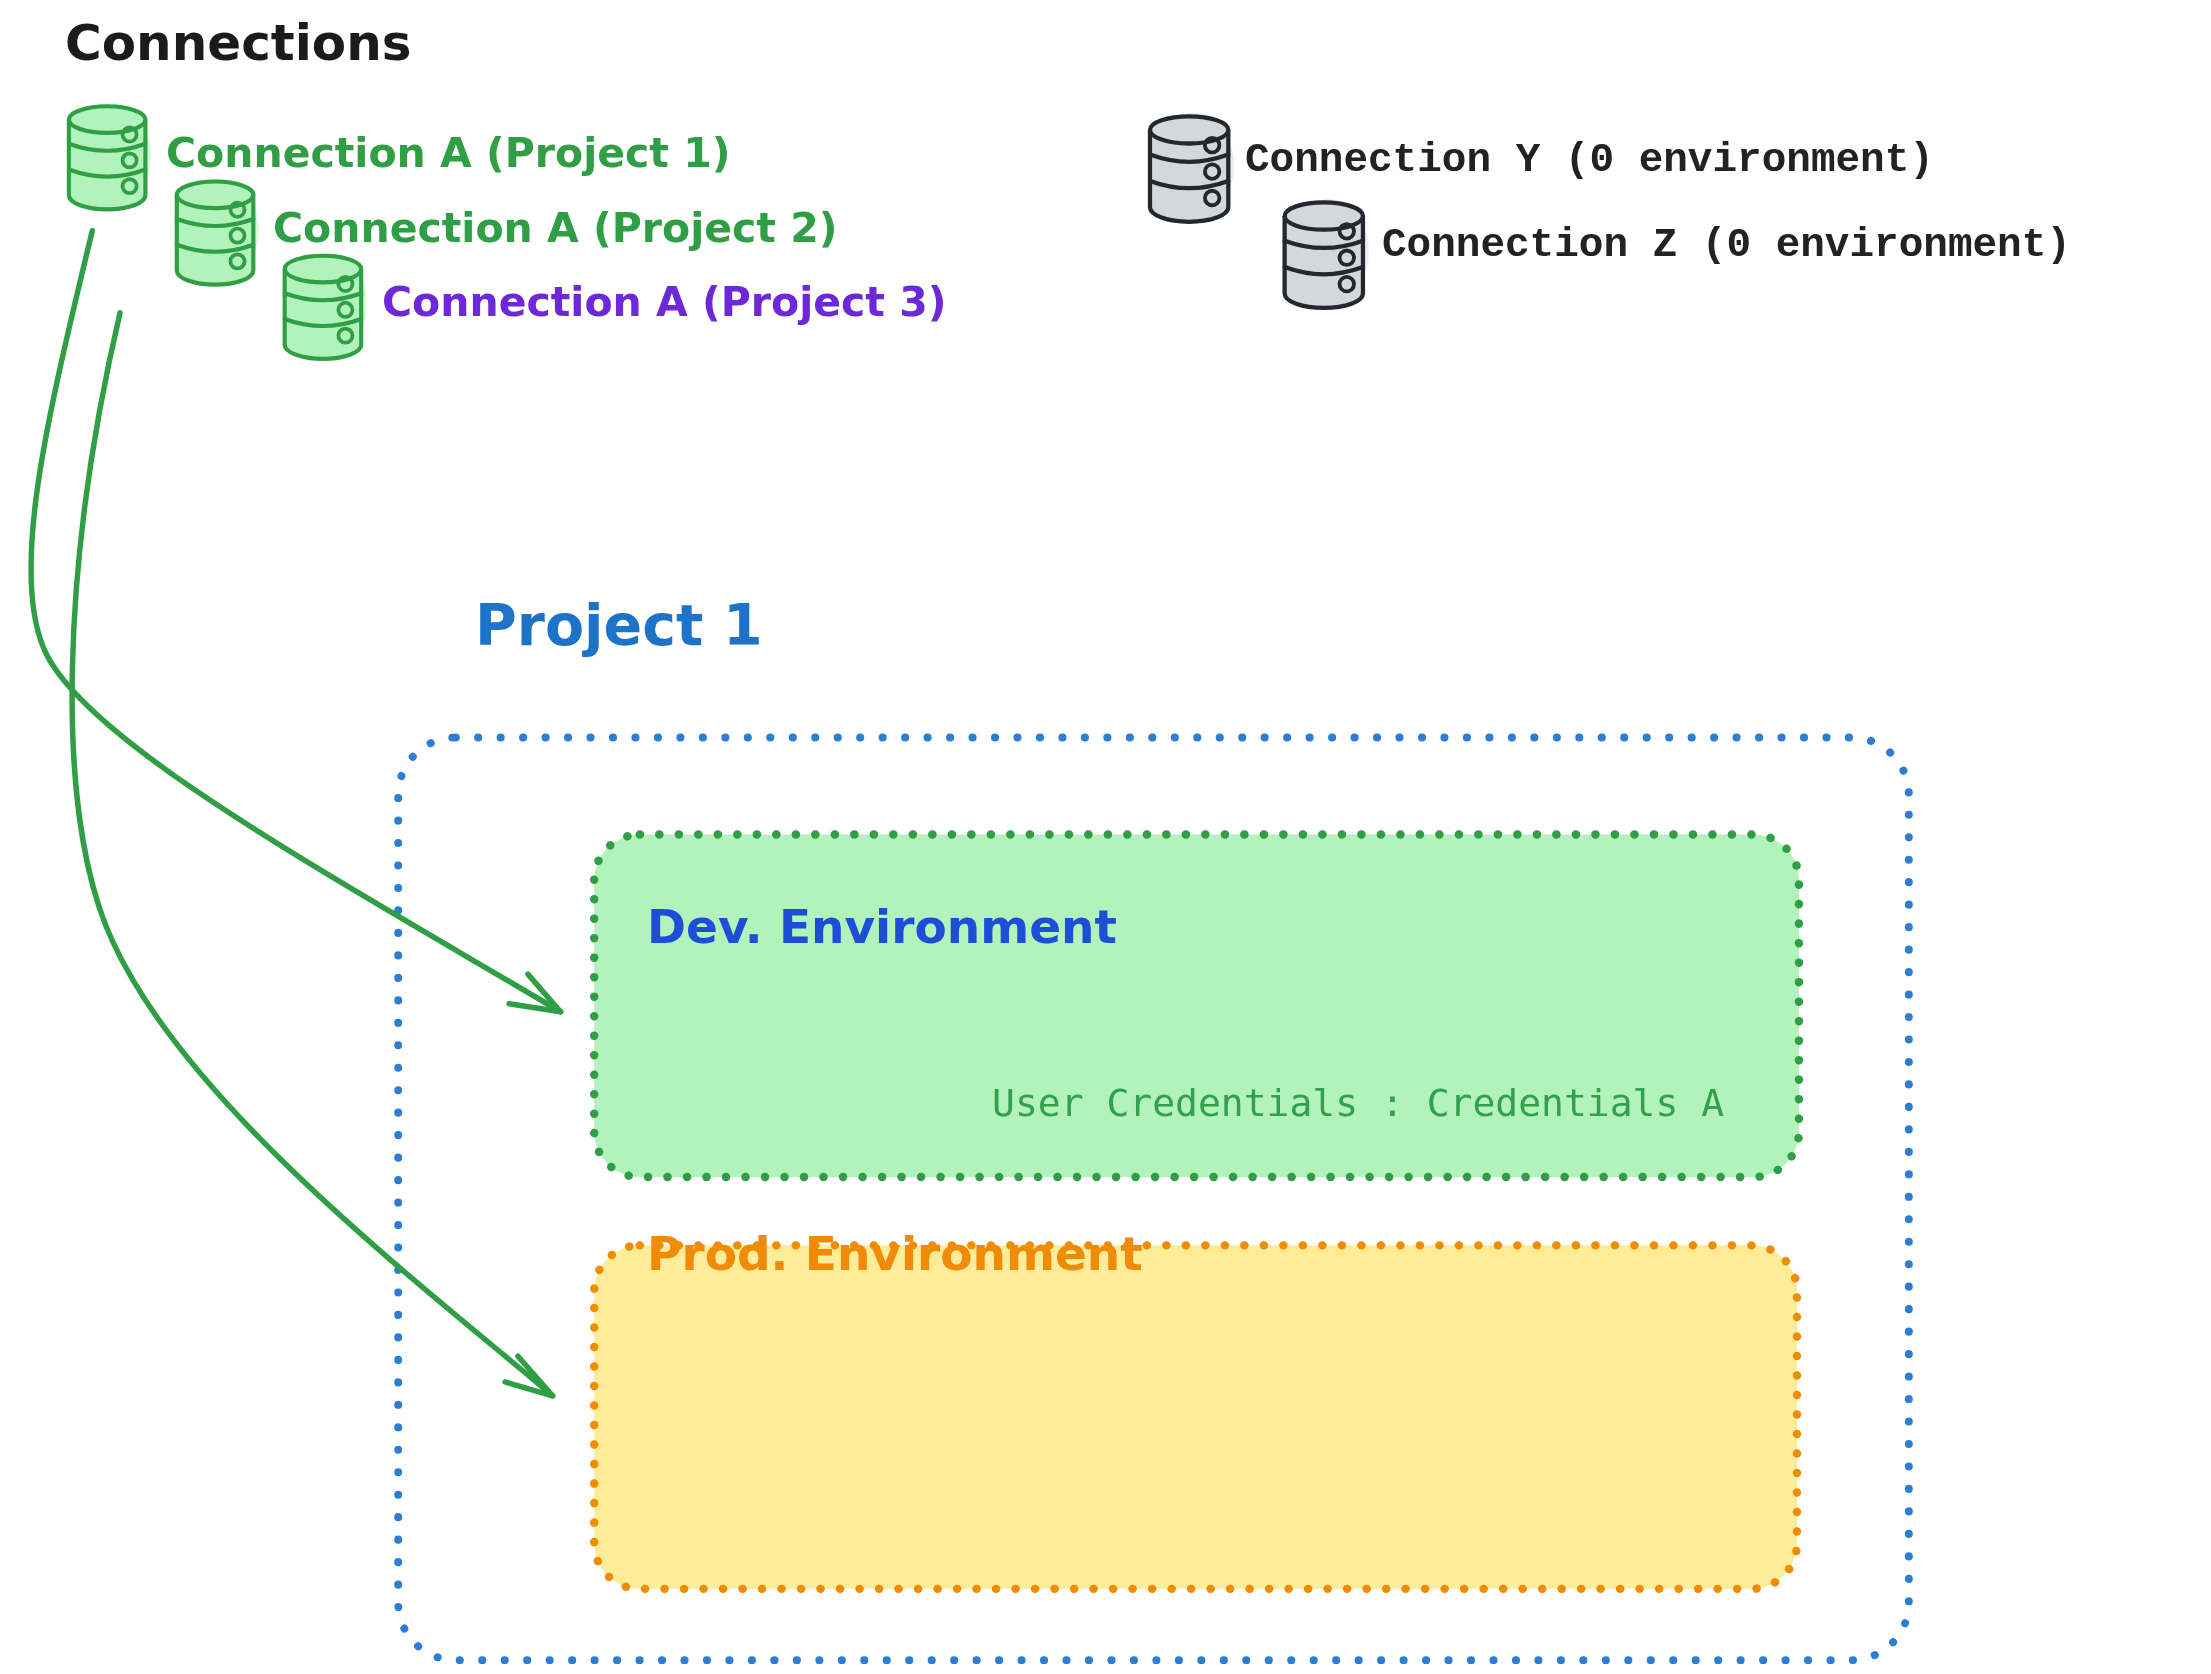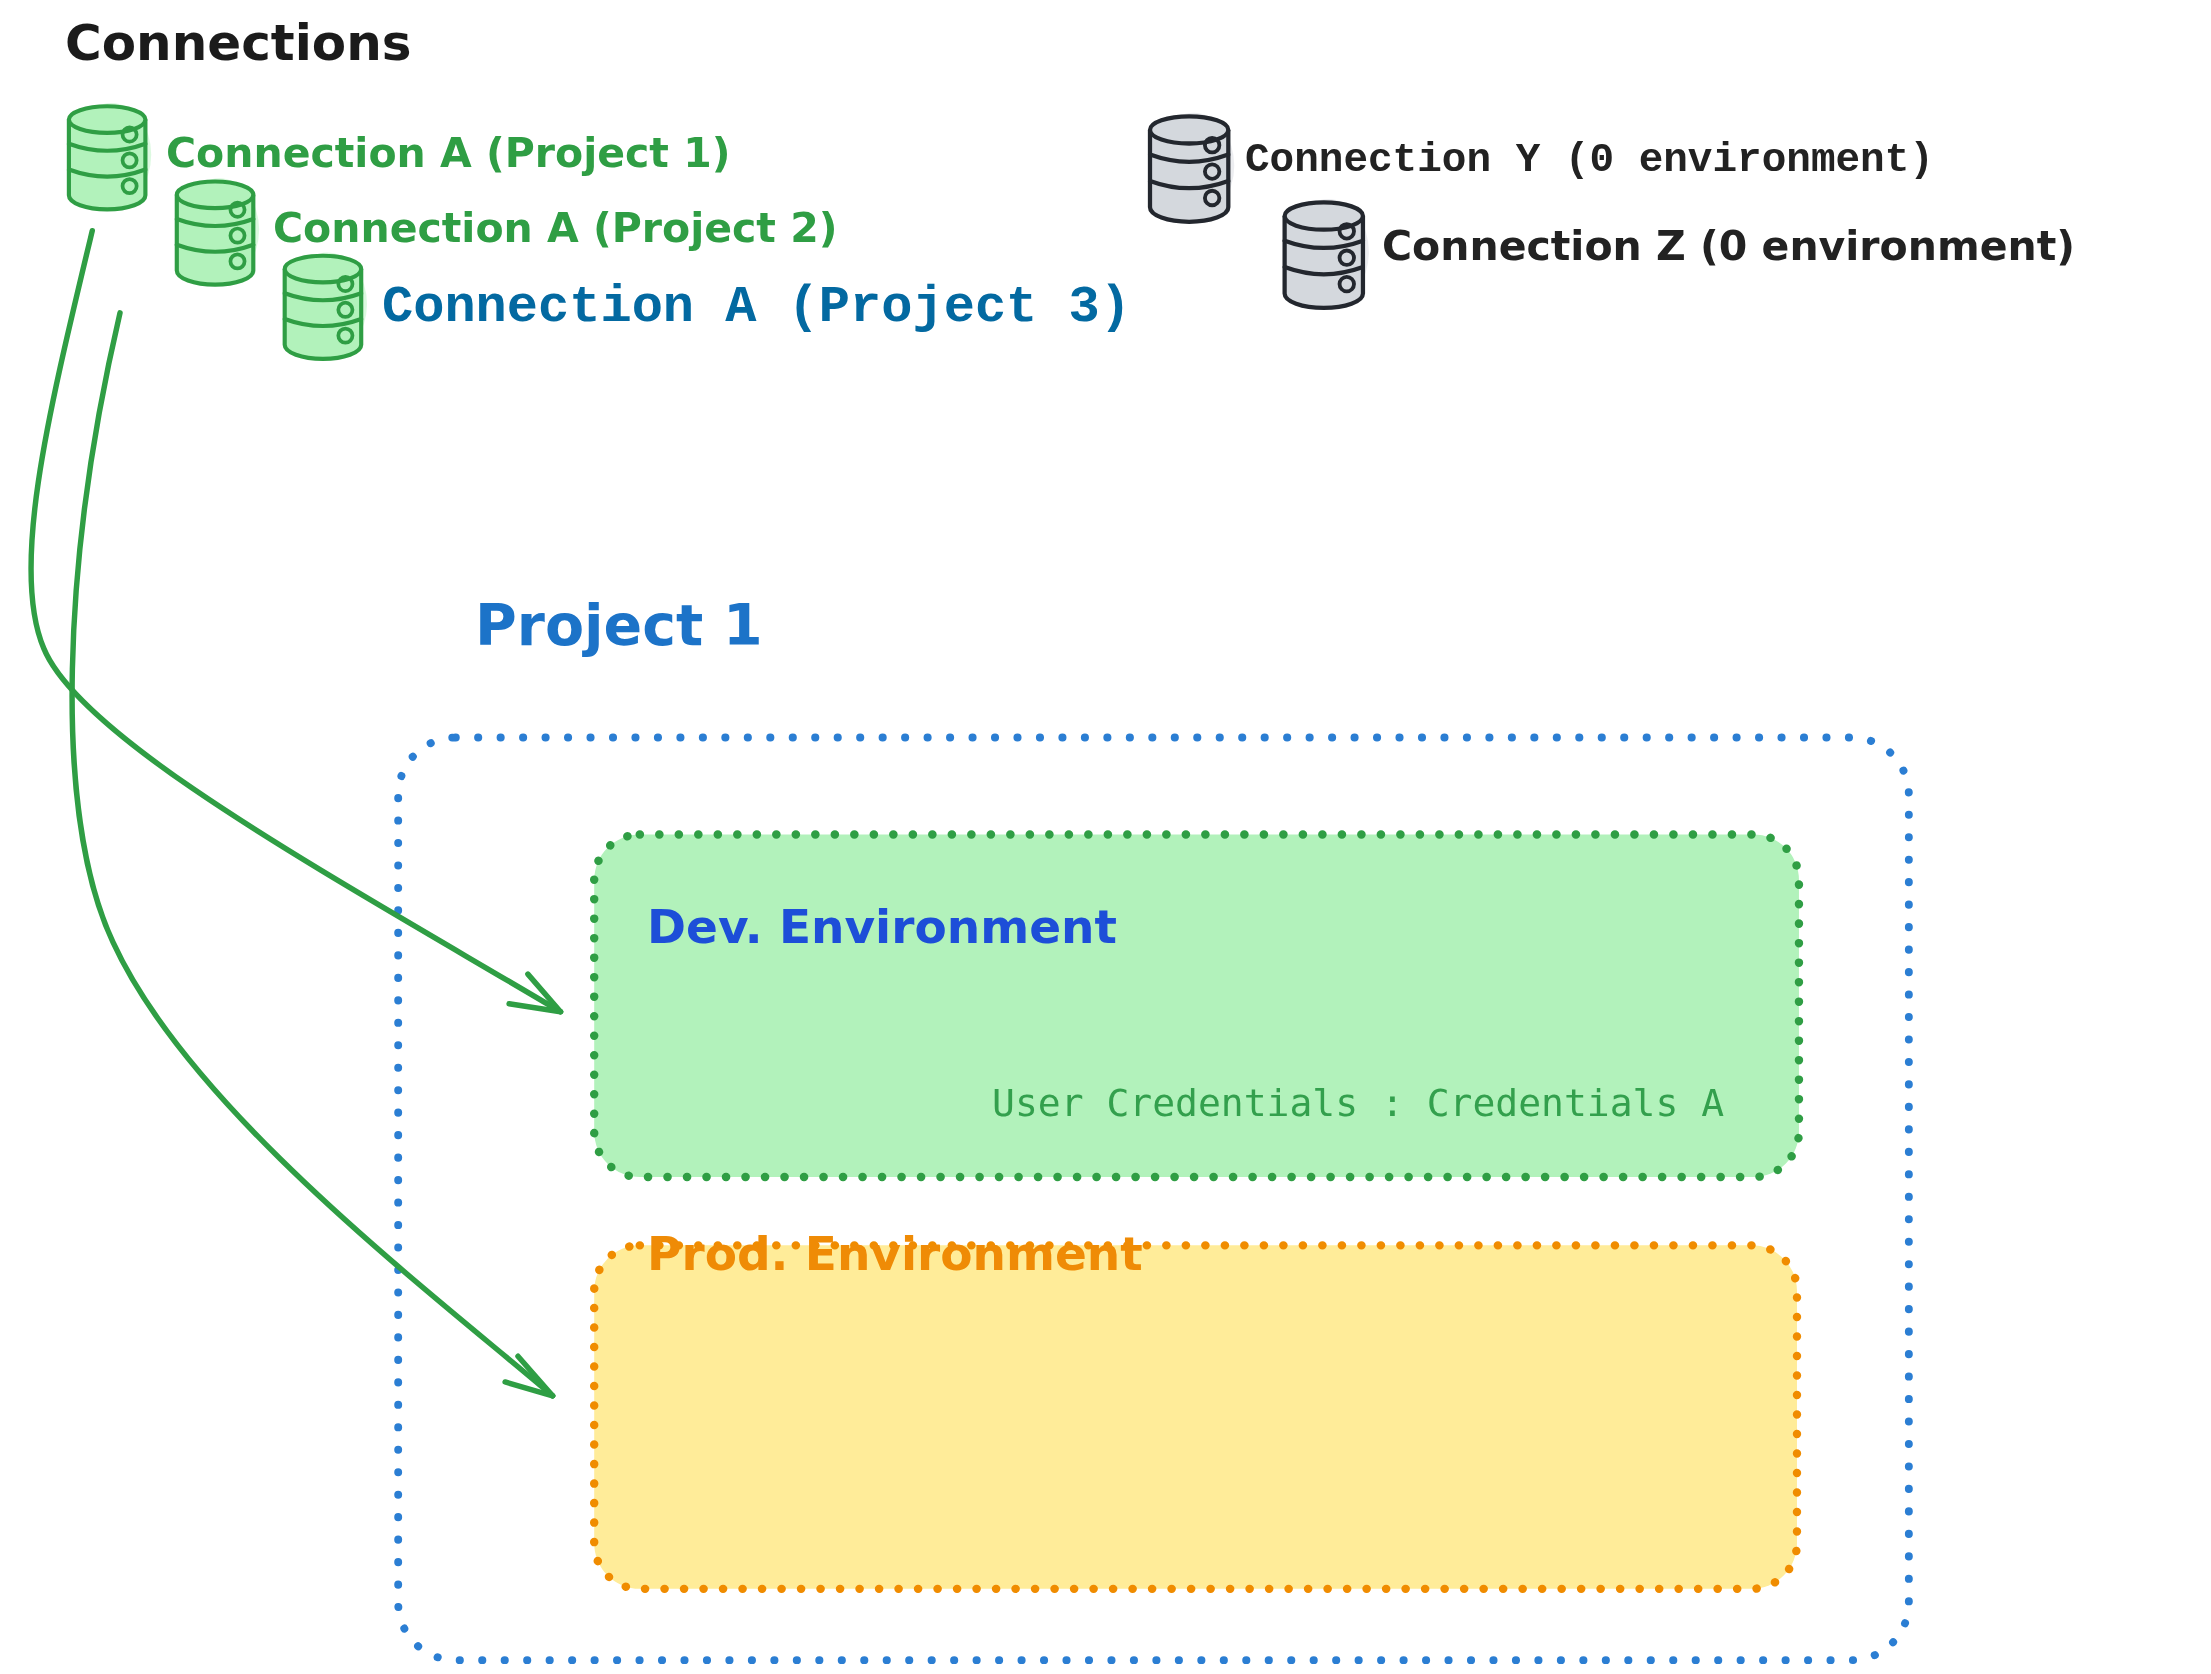--- a/index.html
+++ b/index.html
@@ -14,23 +14,23 @@
     position: absolute; left: 0; top: 0;
     width: 2212px; height: 1674px;
   }
   .txt { position: absolute; white-space: nowrap; }
   .hand { font-family: "DejaVu Sans", sans-serif; font-weight: 600; }
   .mono { font-family: "DejaVu Sans Mono", monospace; font-weight: 400; }
 
   .t-title      { left: 65px;  top: 14px;   font-size: 50px; font-weight: 700; color: #1b1b1b; }
   .t-conn-g1    { left: 166px; top: 129px;  font-size: 41px; color: #2f9e44; }
   .t-conn-g2    { left: 273px; top: 204px;  font-size: 41px; color: #2f9e44; }
-  .t-conn-g3    { left: 382px; top: 278px;  font-size: 52px; color: #0369a1; font-family: Liberation Mono, monospace; }
+  .t-conn-g3    { left: 382px; top: 278px;  font-size: 41px; color: #6d28d9; }
   .t-conn-y     { left: 1245px; top: 137px; font-size: 41px; color: #222222; font-family: Liberation Mono, monospace; }
-  .t-conn-z     { left: 1382px; top: 222px; font-size: 41px; color: #222222; }
+  .t-conn-z     { left: 1382px; top: 222px; font-size: 41px; color: #222222; font-family: Liberation Mono, monospace; }
   .t-project    { left: 475px; top: 592px;  font-size: 57px; font-weight: 700; color: #1c73c8; text-align: center; }
   .t-dev-title  { left: 647px; top: 869px;  font-size: 47px; color: #1d4ed8; margin-top: 30px; }
   .t-dev-line   { left: 992px; top: 1081px; font-size: 38px; color: #33a04d; }
   .t-prod-title { left: 647px; top: 1226px; font-size: 47px; color: #ef8b06; }
   .t-prod-lines { left: 929px; top: 1443px; font-size: 38px; color: #e03131; line-height: 51px; }
 </style>
 </head>
 <body>
 
 <svg class="canvas" viewBox="0 0 2234 1691">

